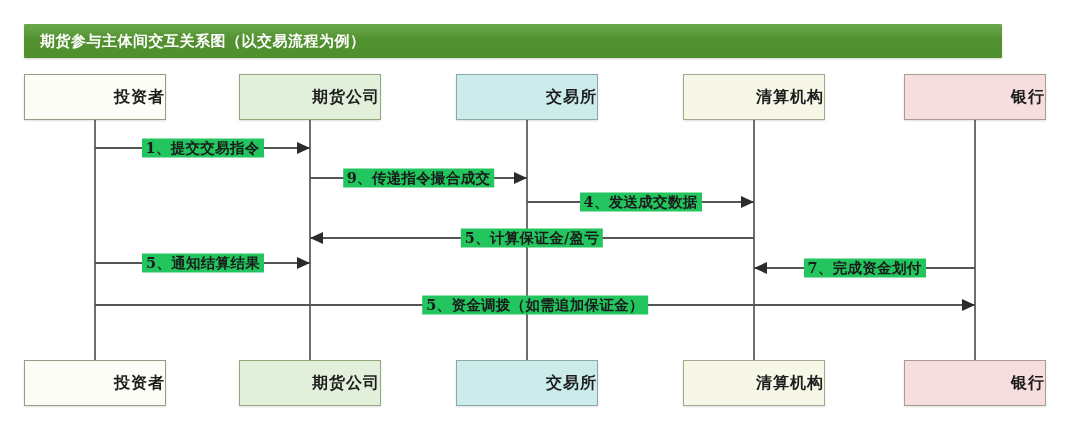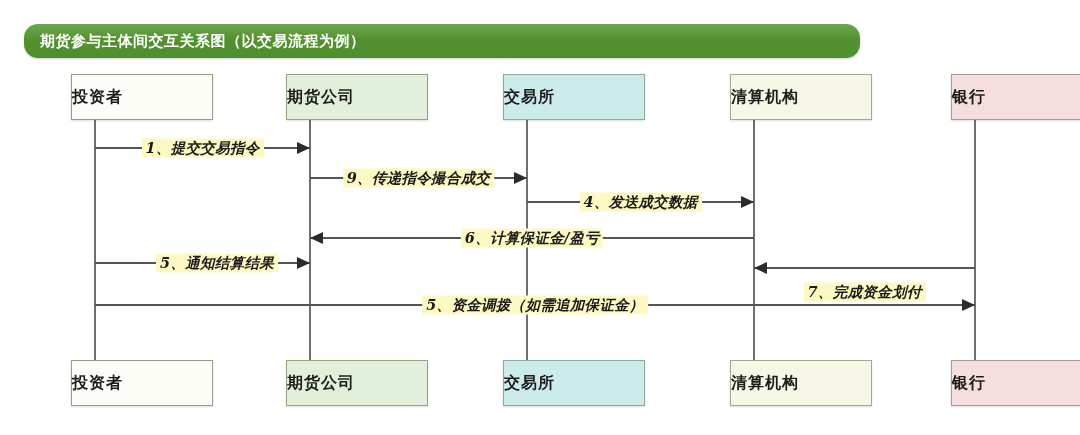--- a/index.html
+++ b/index.html
@@ -20,23 +20,23 @@
     left: 0; top: 0;
     width: 1080px;
     height: 435px;
   }
 
   
   .title-bar {
     position: absolute;
     left: 24px;
     top: 24px;
-    width: 836px;
+    width: 978px;
     height: 34px;
-    border-radius: 14px;
+    border-radius: 1px;
     background: linear-gradient(to bottom, #6aa84f 0%, #539130 45%, #4e8f2e 100%);
     box-shadow: 0 1px 2px rgba(0,0,0,0.18);
   }
   .title-text {
     position: absolute;
     left: 16px;
     top: 50%;
     transform: translateY(-50%);
     color: #ffffff;
     font-size: 15px;
@@ -45,30 +45,29 @@
     white-space: nowrap;
     font-family: "DejaVu Serif", "Liberation Serif", serif;
   }
 
   
   .pbox {
     position: absolute;
     box-sizing: border-box;
     display: flex;
     align-items: center;
-    justify-content: flex-start;
+    justify-content: flex-end;
     font-size: 16px;
     font-weight: bold;
     color: #1d1d1d;
     letter-spacing: 1px;
     border: 1.4px solid #9a9a86;
     box-shadow: 0 1px 2px rgba(0,0,0,0.13);
     font-family: "DejaVu Serif", "Liberation Serif", serif;
     white-space: nowrap;
-    margin-left: 47px;
   }
 
   
   .lifeline {
     position: absolute;
     width: 1.6px;
     background: #6f6f6f;
   }
 
   
@@ -83,29 +82,28 @@
     height: 0;
     border-top: 6px solid transparent;
     border-bottom: 6px solid transparent;
   }
   .msg-head.right { border-left: 13px solid #2b2b2b; }
   .msg-head.left  { border-right: 13px solid #2b2b2b; }
 
   .msg-label {
     position: absolute;
     transform: translate(-50%, -50%);
-    background: #fef9c3;
+    background: #22c55e;
     padding: 0 4px;
     font-size: 14.5px;
     font-weight: bold;
     color: #1b1b1b;
     white-space: nowrap;
     letter-spacing: 0.3px;
     font-family: "DejaVu Serif", "Liberation Serif", serif;
-    font-style: italic;
   }
 </style>
 </head>
 <body>
 
 <div id="canvas">
 
   <div class="title-bar">
     <span class="title-text">期货参与主体间交互关系图（以交易流程为例）</span>
   </div>
@@ -122,27 +120,27 @@
       <div class="msg-head right" style="top: 142px; left: 297px;"></div>
       <div class="msg-label" style="left: 202.5px; top: 148px;">1、提交交易指令</div>
       <div class="msg-line" style="left: 310px; top: 177.2px; width: 217px;"></div>
       <div class="msg-head right" style="top: 172px; left: 514px;"></div>
       <div class="msg-label" style="left: 418.5px; top: 178px;">9、传递指令撮合成交</div>
       <div class="msg-line" style="left: 527px; top: 201.2px; width: 227px;"></div>
       <div class="msg-head right" style="top: 196px; left: 741px;"></div>
       <div class="msg-label" style="left: 640.5px; top: 202px;">4、发送成交数据</div>
       <div class="msg-line" style="left: 310px; top: 237.2px; width: 444px;"></div>
       <div class="msg-head left" style="top: 232px; left: 310px;"></div>
-      <div class="msg-label" style="left: 532px; top: 238px;">6、计算保证金/盈亏</div>
+      <div class="msg-label" style="left: 532px; top: 238px;">5、计算保证金/盈亏</div>
       <div class="msg-line" style="left: 95px; top: 262.2px; width: 215px;"></div>
       <div class="msg-head right" style="top: 257px; left: 297px;"></div>
-      <div class="msg-label" style="left: 217px; top: 263px;">5、通知结算结果</div>
+      <div class="msg-label" style="left: 203px; top: 263px;">5、通知结算结果</div>
       <div class="msg-line" style="left: 754px; top: 267.2px; width: 221px;"></div>
       <div class="msg-head left" style="top: 262px; left: 754px;"></div>
-      <div class="msg-label" style="left: 864.5px; top: 268px; margin-top: 24px;">7、完成资金划付</div>
+      <div class="msg-label" style="left: 864.5px; top: 268px;">7、完成资金划付</div>
       <div class="msg-line" style="left: 95px; top: 304.2px; width: 880px;"></div>
       <div class="msg-head right" style="top: 299px; left: 962px;"></div>
       <div class="msg-label" style="left: 535px; top: 305px;">5、资金调拨（如需追加保证金）</div>
     </div>
   <div id="boxes-top">
       <div class="pbox" style="left: 24px; top: 74px; width: 142px; height: 46px; background: rgb(253, 253, 248); border-color: rgb(154, 154, 134);">
         <span>投资者</span>
       </div>
       <div class="pbox" style="left: 239px; top: 74px; width: 142px; height: 46px; background: rgb(226, 239, 218); border-color: rgb(147, 168, 127);">
         <span>期货公司</span>

